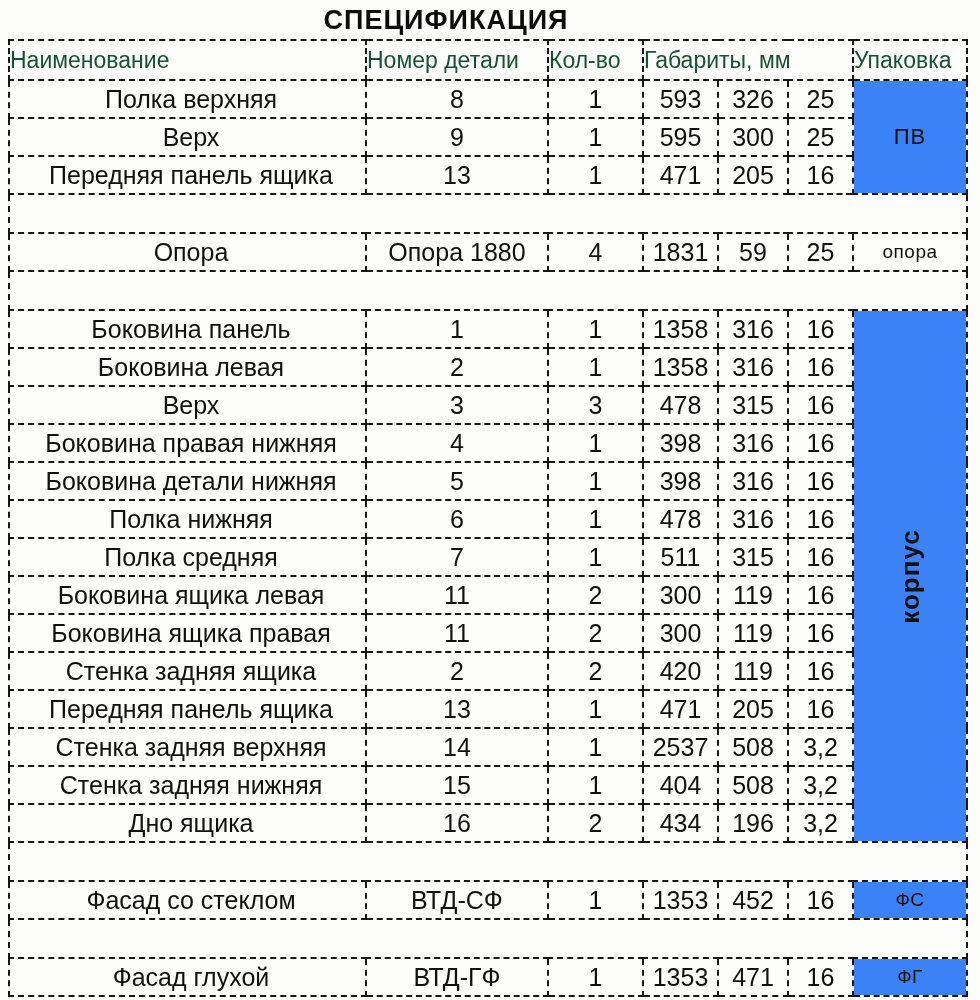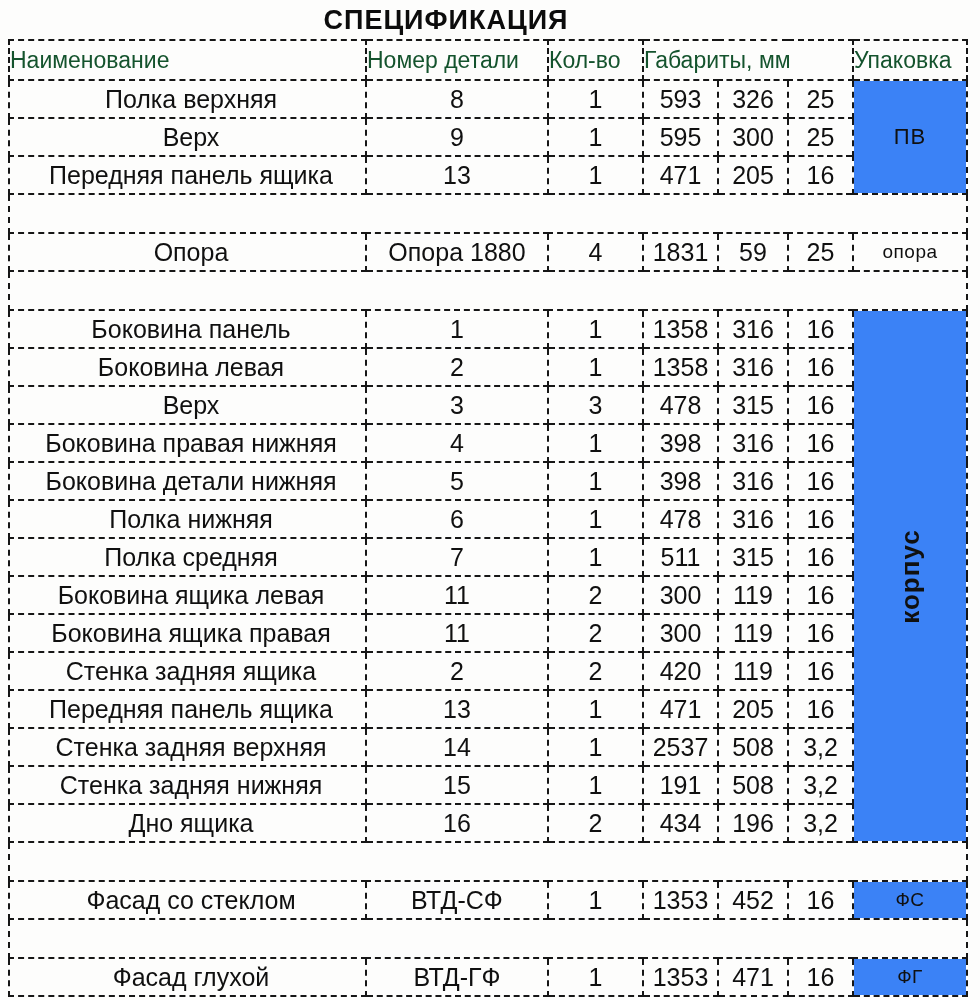--- a/index.html
+++ b/index.html
@@ -208,21 +208,21 @@
           <td class="part">14</td>
           <td class="qty">1</td>
           <td class="dim">2537</td>
           <td class="dim">508</td>
           <td class="dim">3,2</td>
         </tr>
         <tr class="row">
           <td class="name">Стенка задняя нижняя</td>
           <td class="part">15</td>
           <td class="qty">1</td>
-          <td class="dim">191</td>
+          <td class="dim">404</td>
           <td class="dim">508</td>
           <td class="dim">3,2</td>
         </tr>
         <tr class="row">
           <td class="name">Дно ящика</td>
           <td class="part">16</td>
           <td class="qty">2</td>
           <td class="dim">434</td>
           <td class="dim">196</td>
           <td class="dim">3,2</td>

